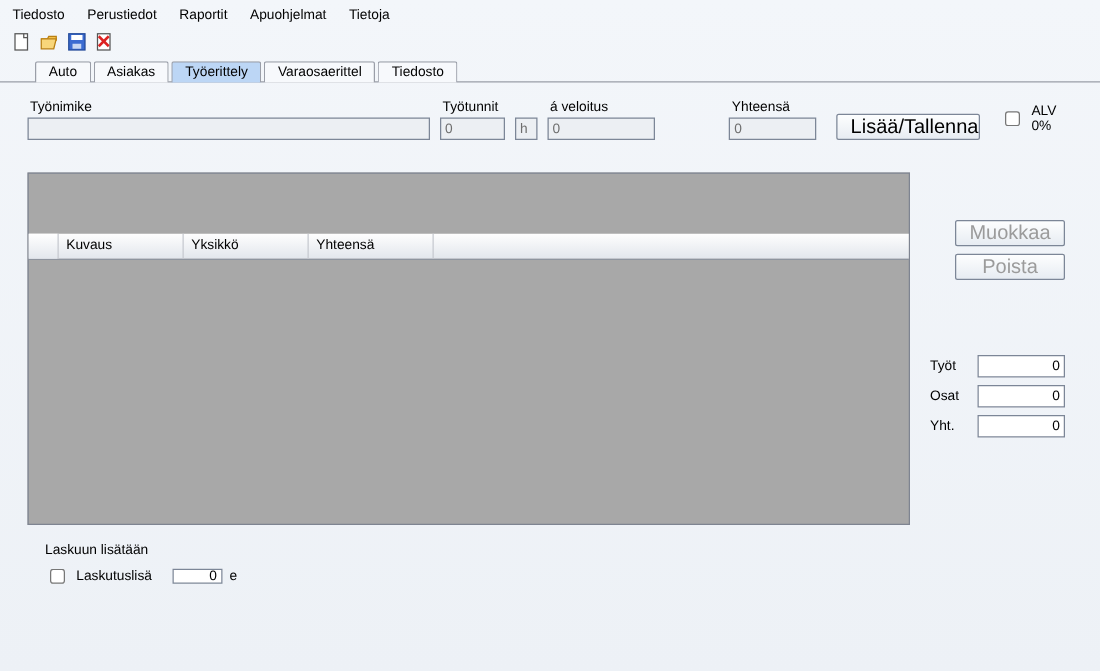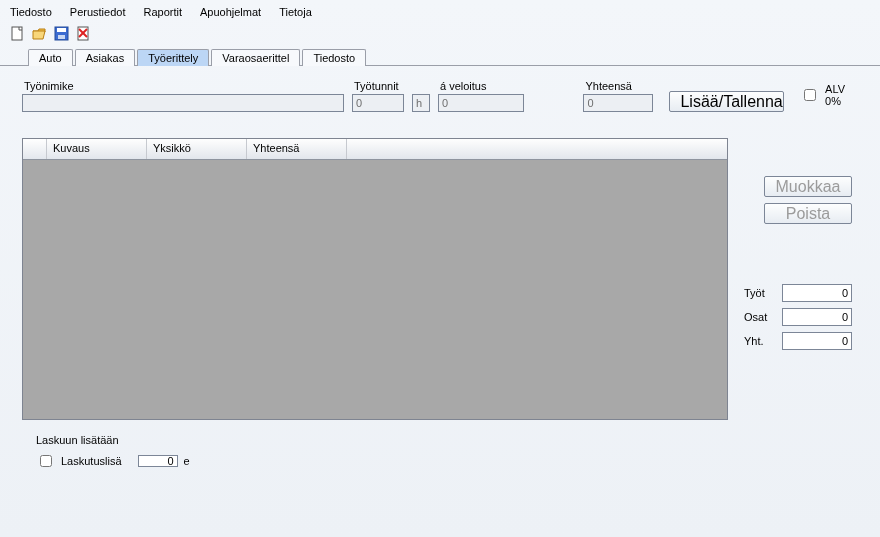--- a/index.html
+++ b/index.html
@@ -92,20 +92,21 @@
     background: #a8a8a8;
     width: 706px;
     height: 282px;
     position: relative;
   }
   .grid-head {
     display: flex;
     background: linear-gradient(#fefefe,#e2e6ec);
     border-bottom: 1px solid #8e949e;
     height: 21px;
+    margin-top: 48px;
   }
   .grid-head .cell {
     border-right: 1px solid #c6c9cf;
     padding: 3px 6px 0 6px;
     overflow: hidden;
   }
   .grid-corner {
     width: 24px;
     border-right: 1px solid #c6c9cf;
     background: linear-gradient(#fff,#e3e7ed);

